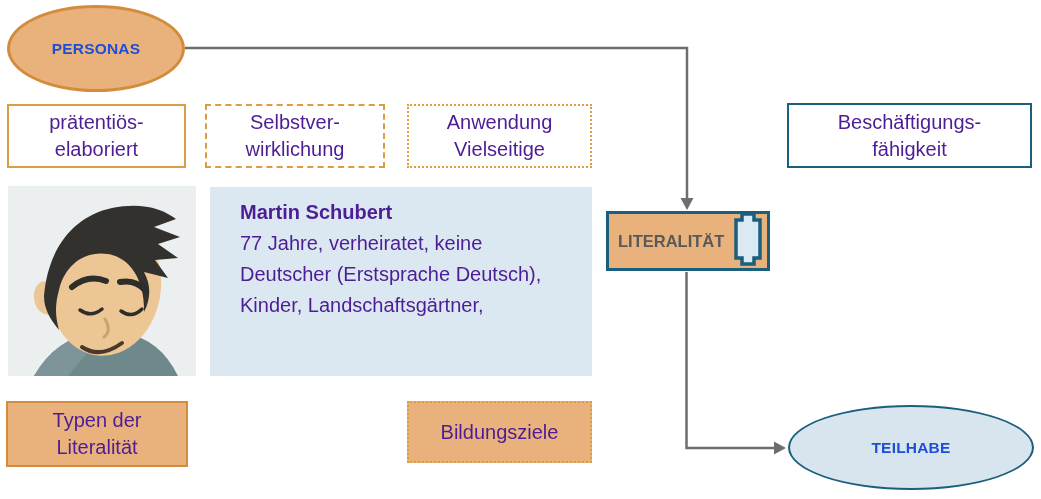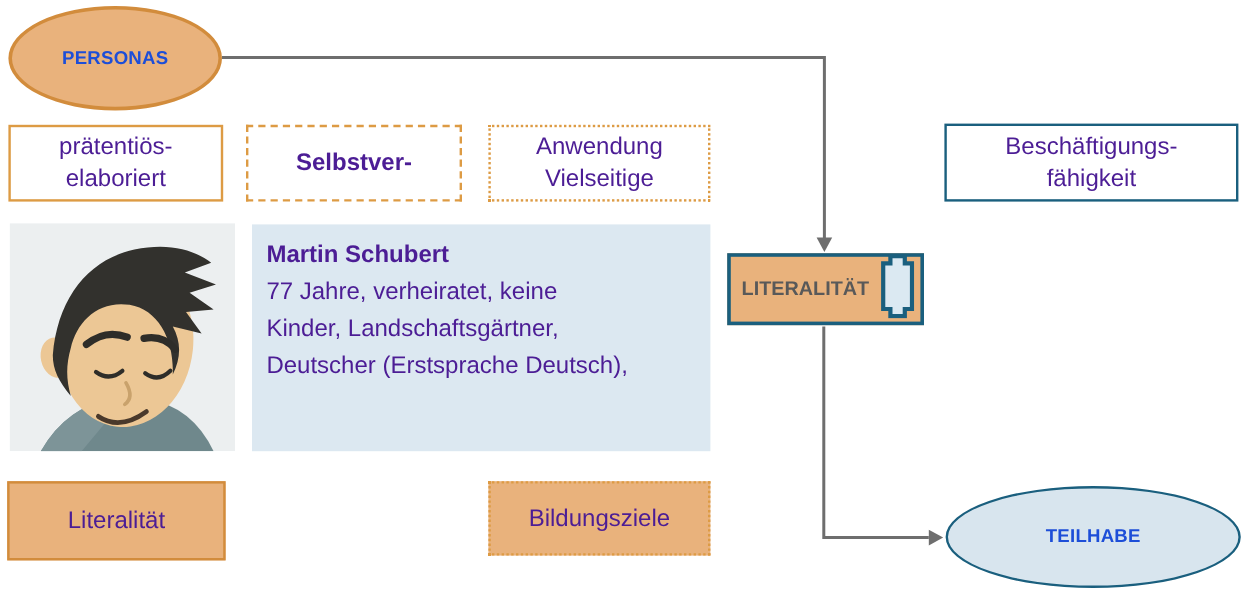--- a/index.html
+++ b/index.html
@@ -9,42 +9,42 @@
     color:#595959; overflow:hidden; background:#ffffff;
   }
   .abs { position:absolute; box-sizing:border-box; }
   .box {
     position:absolute; box-sizing:border-box;
     display:flex; flex-direction:column; align-items:center; justify-content:center;
     text-align:center; font-size:20px; line-height:27px; color:#4c1d95;
     background:#ffffff;
   }
   .b-solid-orange  { border:2px solid #dd9b44; }
-  .b-dashed-orange { border:2px dashed #dd9b44; background-clip:padding-box;font-weight:bold; }
+  .b-dashed-orange { border:2px dashed #dd9b44; background-clip:padding-box; }
   .b-dotted-orange { border:2px dotted #dd9b44; background-clip:padding-box; }
   .b-solid-orange-dark { border:2px solid #d28c3c; }
   .b-solid-teal    { border:2px solid #1a5f7e; }
   .fill-orange     { background:#e9b27c; }
   .ellipse {
     position:absolute; box-sizing:border-box; border-radius:50%;
     display:flex; align-items:center; justify-content:center;
     font-weight:bold; font-size:15.5px; color:#1d4ed8; letter-spacing:0.2px;
   }
   #personas-ellipse { left:7px; top:5px; width:178px; height:87px;
     background:#e9b27c; border:3px solid #d28c3c; }
   #teilhabe-ellipse { left:788px; top:405px; width:246px; height:85px;
     background:#d8e5ee; border:2.5px solid #1a5f7e; }
   #literalitaet-box { left:606px; top:211px; width:164px; height:60px;
     background:#e9b27c; border:3px solid #1a5f7e;
     display:flex; align-items:center; padding-left:9px;
     font-weight:bold; font-size:16.5px; color:#595959; }
   #literalitaet-icon { position:absolute; right:5px; top:50%; transform:translateY(-50%); }
   #persona-card {
     left:210px; top:187px; width:382px; height:189px;
-    background:#dce8f1; padding:10px 12px;
+    background:#dce8f1; padding:10px 30px;
     font-size:20px; line-height:31px; text-align:left;
     display:block;
   }
   #persona-card .name { font-weight:bold; }
   #avatar-frame { left:8px; top:186px; width:188px; height:190px; }
   .arrows { position:absolute; left:0; top:0; pointer-events:none; }
 </style>
 </head>
 <body>
 
@@ -60,20 +60,21 @@
   <div class="ellipse" id="personas-ellipse">
     <span>PERSONAS</span>
   </div>
 
   <div class="box b-solid-orange" style="left:7px; top:104px; width:179px; height:64px;">
     <span>prätentiös-</span>
     <span>elaboriert</span>
   </div>
   <div class="box b-dashed-orange" style="left:205px; top:104px; width:180px; height:64px;">
     <span>Selbstver-</span>
+    <span>wirklichung</span>
   </div>
   <div class="box b-dotted-orange" style="left:407px; top:104px; width:185px; height:64px;">
     <span>Anwendung</span>
     <span>Vielseitige</span>
   </div>
   <div class="box b-solid-teal" style="left:787px; top:103px; width:245px; height:65px;">
     <span>Beschäftigungs-</span>
     <span>fähigkeit</span>
   </div>
 
@@ -108,34 +109,35 @@
 
       <path d="M97,133 Q104,145 96,151" fill="none" stroke="#c9a26c" stroke-width="3" stroke-linecap="round"></path>
 
       <path d="M74,161 Q92,173 114,157" fill="none" stroke="#4a392b" stroke-width="4" stroke-linecap="round"></path>
     </svg>
   </div>
 
   <div class="box" id="persona-card">
     <div class="name">Martin Schubert</div>
     <div>77 Jahre, verheiratet, keine</div>
+    <div>Deutscher (Erstsprache Deutsch),</div>
     <div>Kinder, Landschaftsgärtner,</div>
-    <div>Deutscher (Erstsprache Deutsch),</div>
   </div>
 
   <div class="abs" id="literalitaet-box">
     <span>LITERALITÄT</span>
     <span id="literalitaet-icon">
       <svg width="28" height="54" viewBox="0 0 28 54">
         <polygon points="8,2 20,2 20,8 26,8 26,46 20,46 20,52 8,52 8,46 2,46 2,8 8,8" fill="#dbe9f2" stroke="#1a5f7e" stroke-width="3.5" stroke-linejoin="miter"></polygon>
       </svg>
     </span>
   </div>
 
   <div class="box b-solid-orange-dark fill-orange" style="left:6px; top:401px; width:182px; height:66px;">
+    <span>Typen der</span>
     <span>Literalität</span>
   </div>
   <div class="box b-dotted-orange fill-orange" style="left:407px; top:401px; width:185px; height:62px;">
     <span>Bildungsziele</span>
   </div>
 
   <div class="ellipse" id="teilhabe-ellipse">
     <span>TEILHABE</span>
   </div>
 

